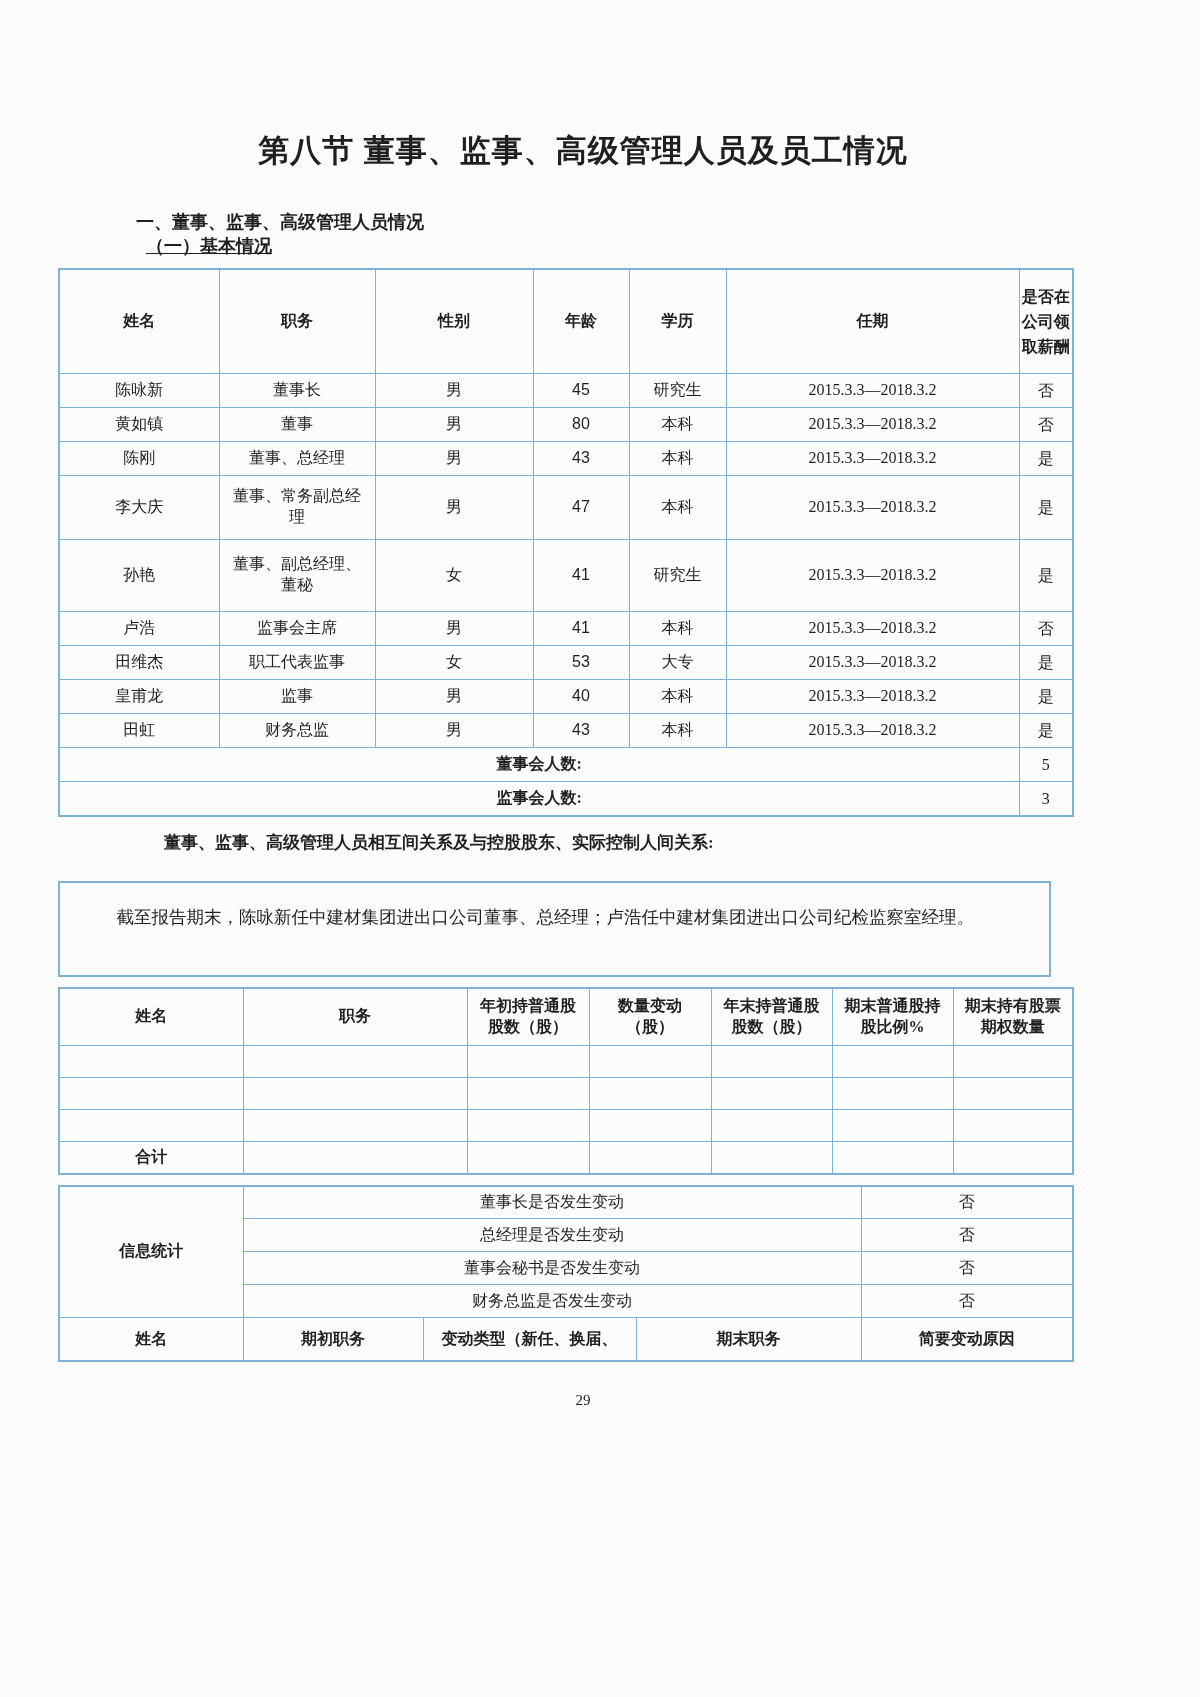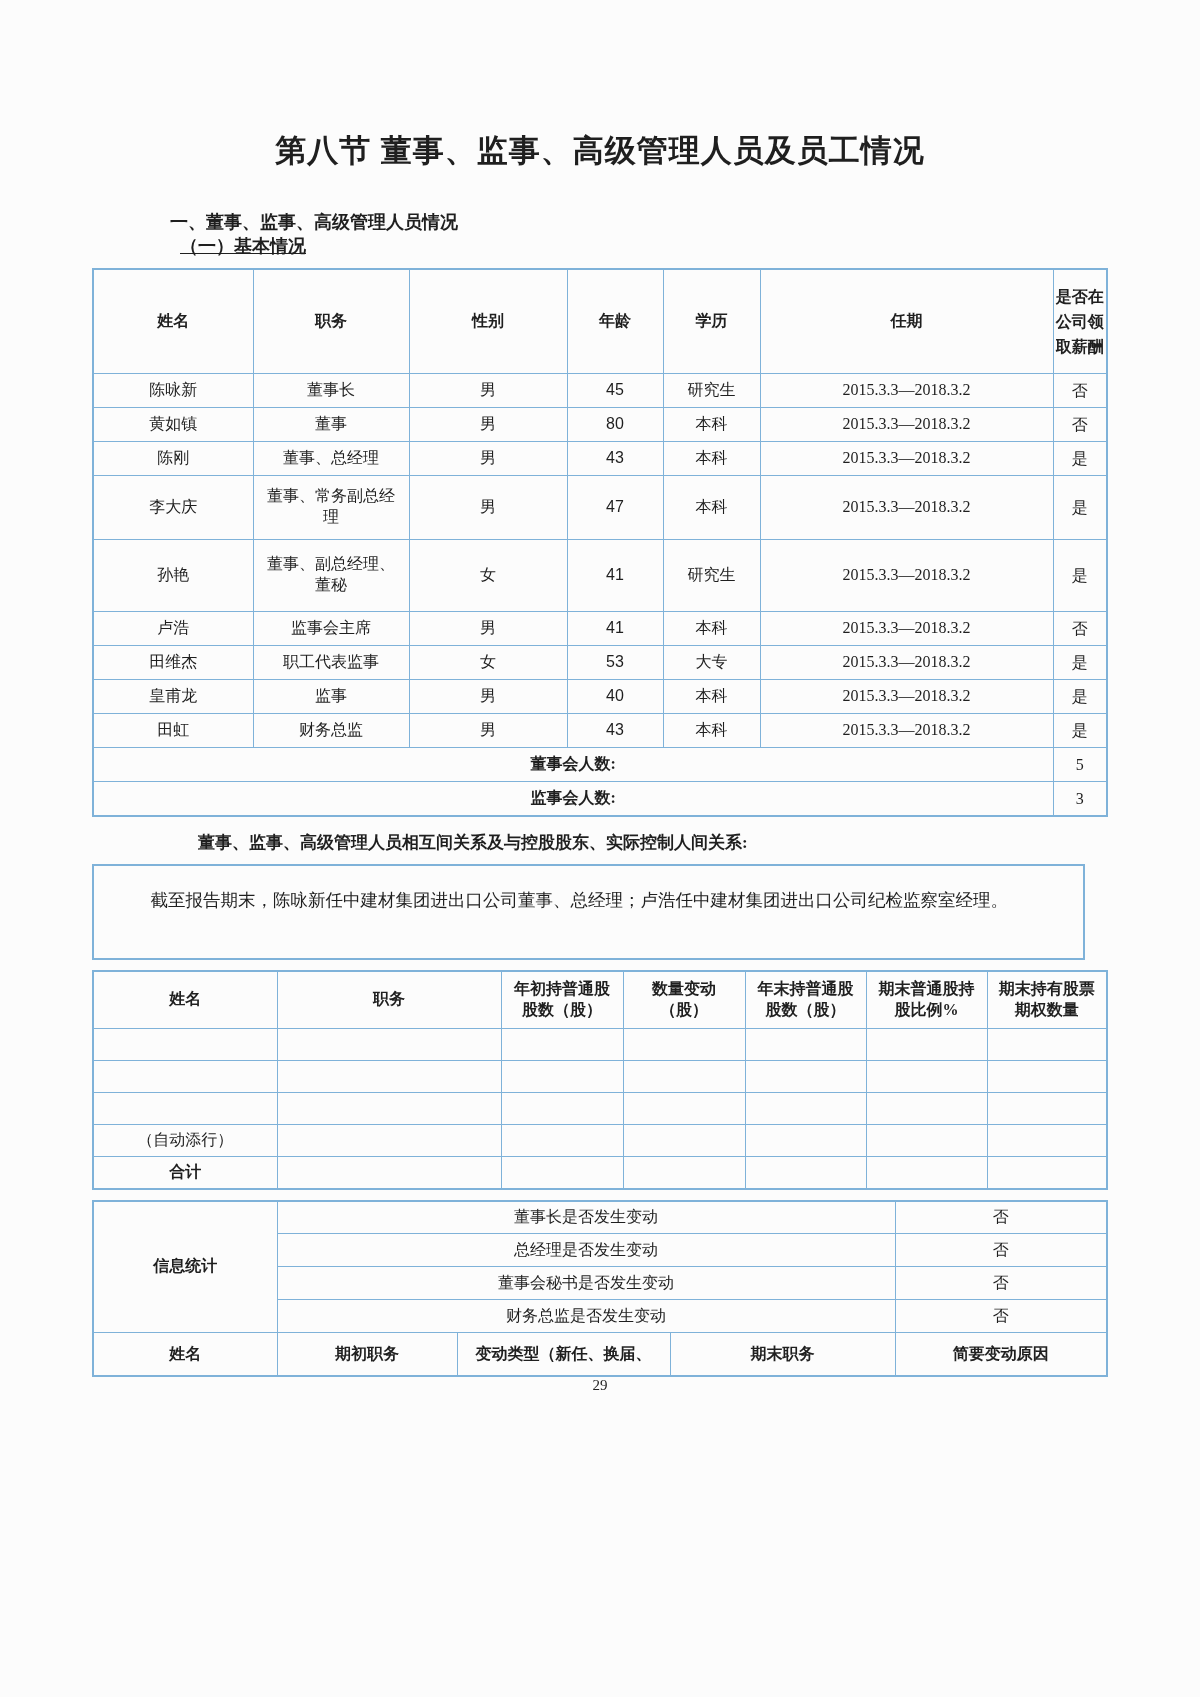--- a/index.html
+++ b/index.html
@@ -12,21 +12,21 @@
     background:#fcfcfc;
     color:var(--txt);
     font-family:"Liberation Serif","DejaVu Serif",serif;
   }
   .page{
     position:relative;
     width:1200px;height:1697px;
     overflow:hidden;
   }
   .content{
-    padding:130px 92px 0 92px;
+    padding:130px 92px 0 58px;
   }
   .doc-title{
     text-align:center;
     font-family:"Liberation Sans","DejaVu Sans",sans-serif;
     font-size:31px;
     font-weight:700;
     letter-spacing:1px;
     margin:0 0 0 0;
   }
   .h2{
@@ -65,38 +65,39 @@
   .t1 tr.tall2{height:72px;}
   .t1 th:last-child,.t1 td:last-child{padding:4px 2px;line-height:25px;}
   .num{font-family:"Liberation Sans","DejaVu Sans",sans-serif;}
   .sum-label{font-weight:700;}
   .rel-line{
     margin:14px 0 0 106px;
     font-size:17px;
     font-weight:700;
   }
   .note-box{
-    margin-top:10px;
+    margin-top:27px;
     width:993px;
     box-sizing:border-box;
     border:2px solid var(--bd);
     min-height:96px;
     padding:12px 18px 16px 18px;
     font-size:17.5px;
     line-height:44px;
     text-indent:2.2em;
   }
   .gap-lg{margin-top:42px;}
   .t2 thead tr{height:58px;}
   .t2 tbody tr{height:32px;}
   .t2 .total-label{font-weight:700;}
   .t3 tbody tr{height:33px;}
   .t3 .stats{font-weight:700;}
   .t3 tr.footer-head td{font-weight:700;height:34px;}
   .page-number{
+    margin-top:30px;
     text-align:center;
     font-size:15px;
   }
 </style>
 </head>
 <body>
 
 <div class="page">
   <div class="content">
 
@@ -267,29 +268,20 @@
         <tr>
           <td></td>
             <td></td>
             <td></td>
             <td></td>
             <td></td>
             <td></td>
             <td></td>
         </tr>
         <tr>
-          <td>（自动添行）</td>
-          <td></td>
-            <td></td>
-            <td></td>
-            <td></td>
-            <td></td>
-            <td></td>
-        </tr>
-        <tr>
           <td class="total-label">合计</td>
           <td></td>
             <td></td>
             <td></td>
             <td></td>
             <td></td>
             <td></td>
         </tr>
       </tbody>
     </table>

